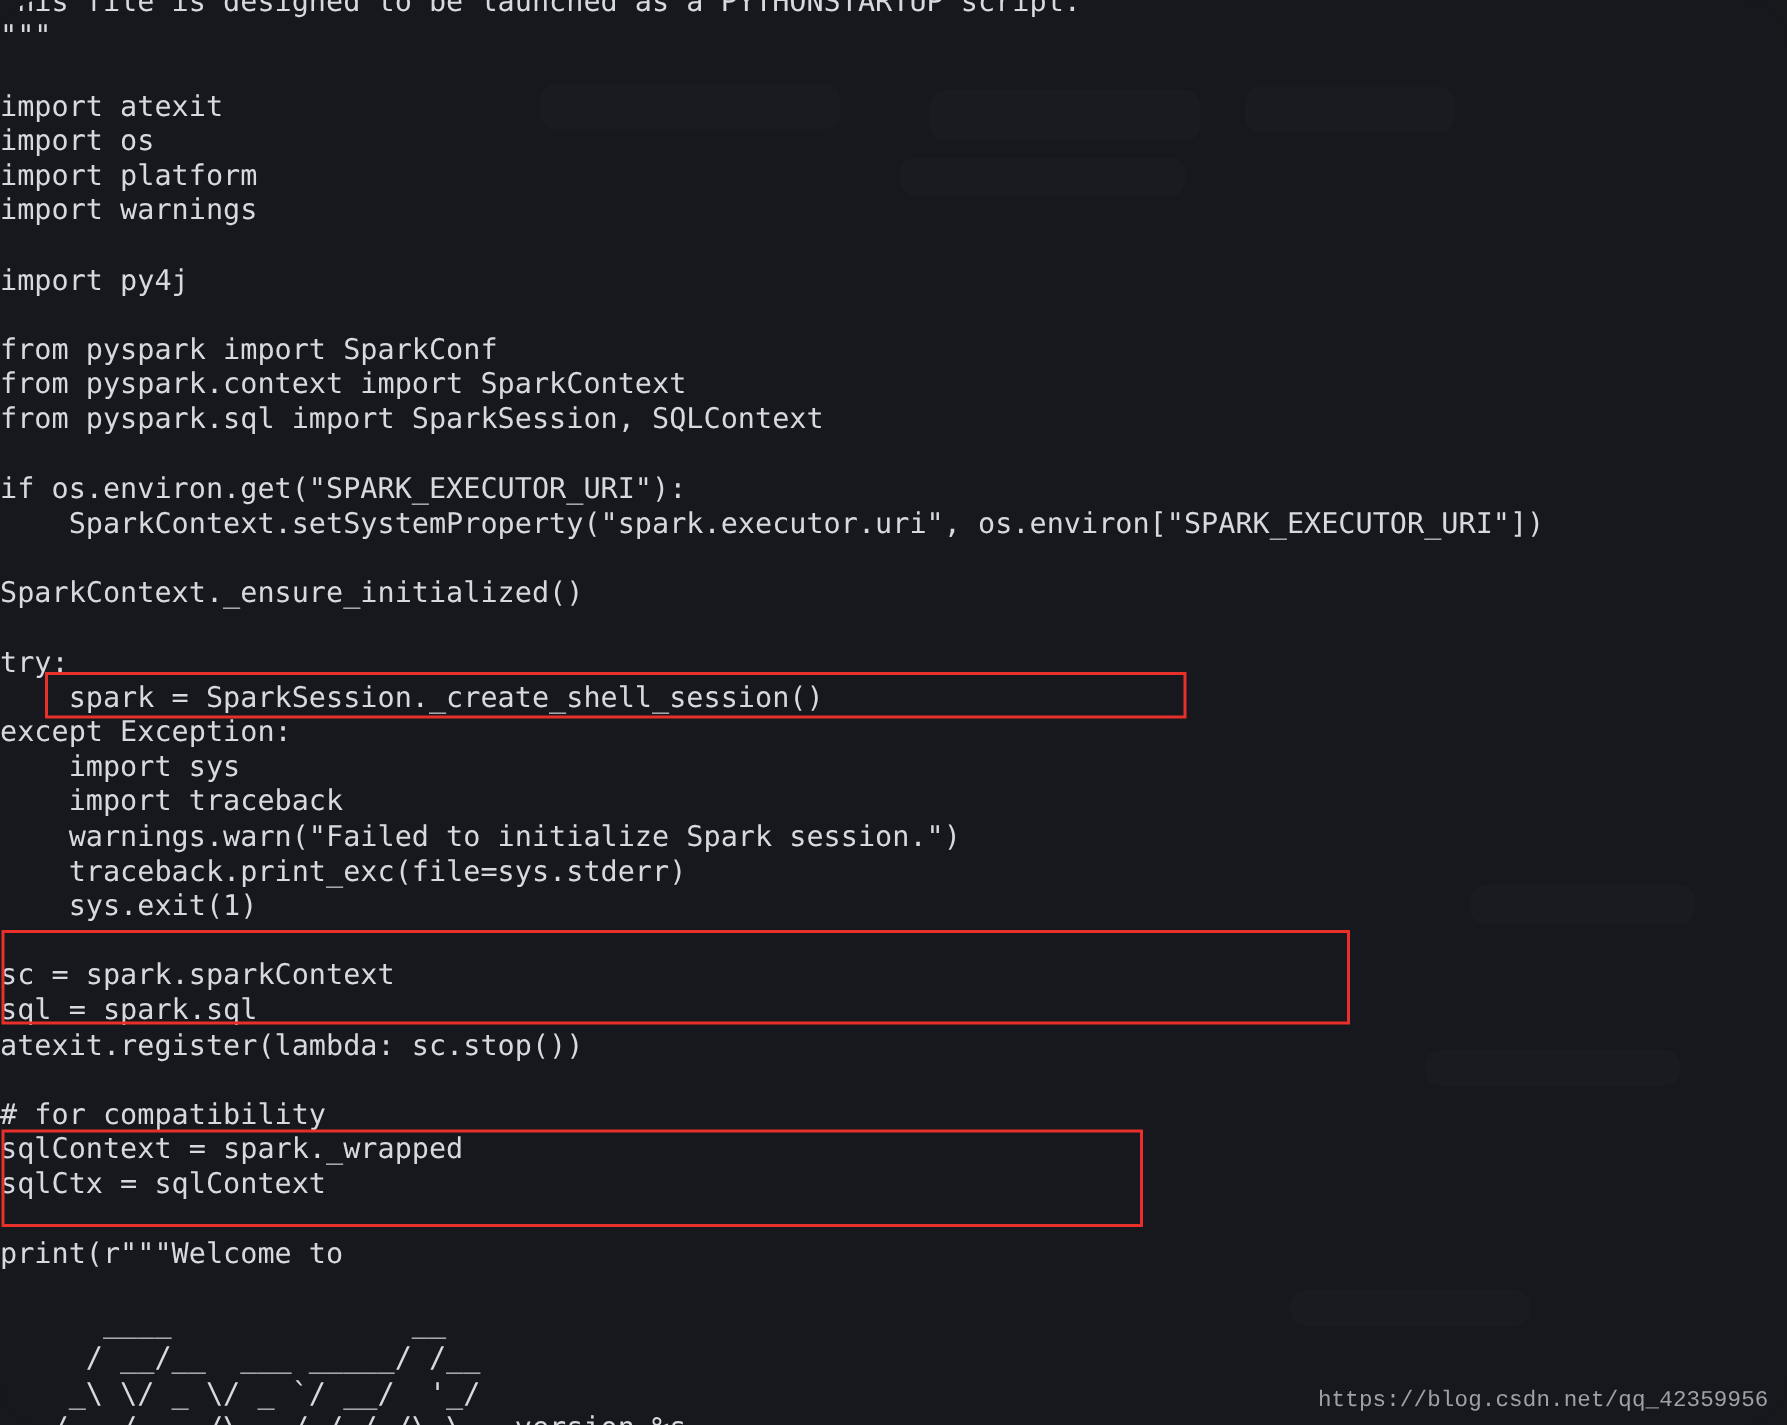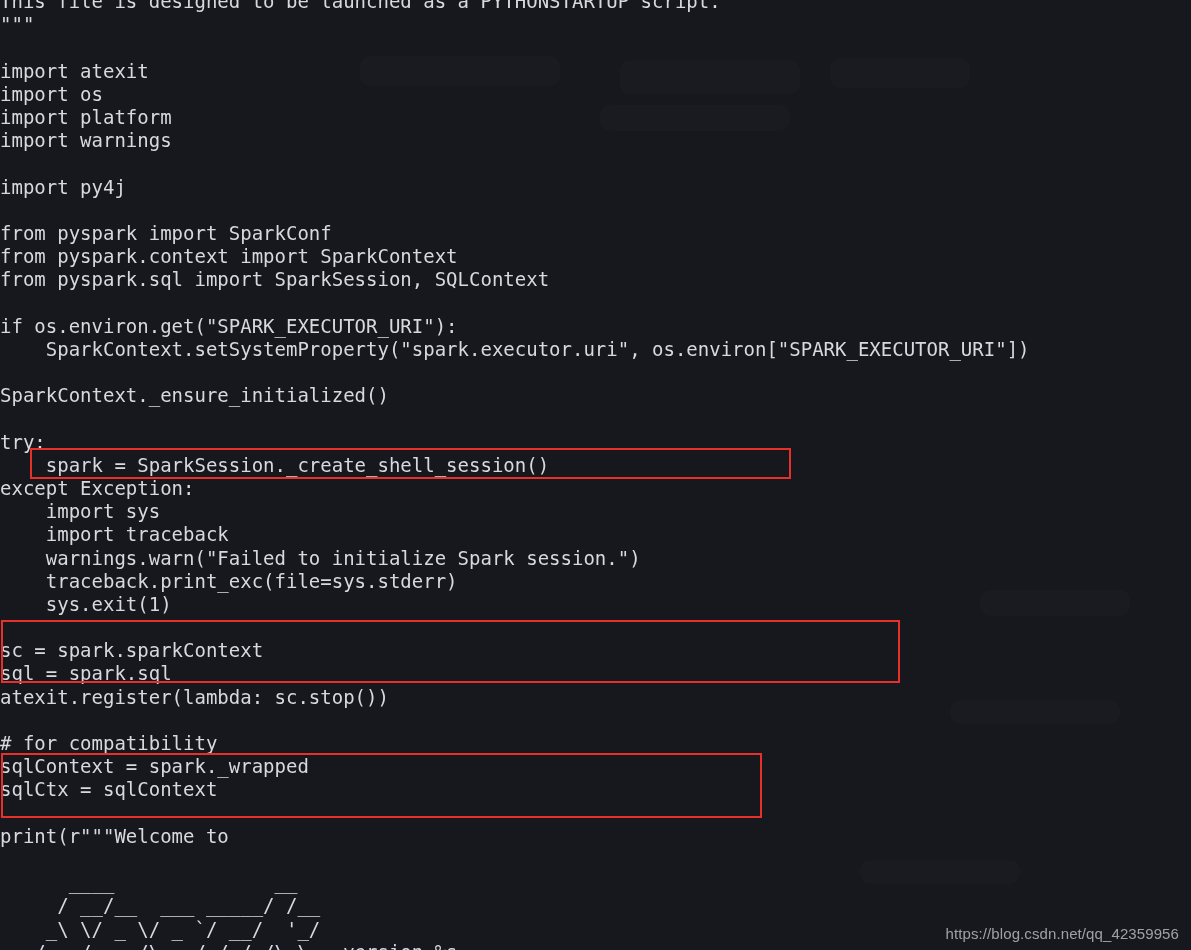--- a/index.html
+++ b/index.html
@@ -53,31 +53,31 @@
     border: 2px solid #e8302b;
     box-sizing: border-box;
     background: transparent;
     pointer-events: auto;
   }
 
   #watermark {
     position: absolute;
     right: 12px;
     bottom: 8px;
-    font-family: Liberation Sans, sans-serif;
+    font-family: Liberation Mono, monospace;
     font-size: 15px;
     color: #9ea2a8;
     letter-spacing: .1px;
     white-space: nowrap;
   }
 </style>
 </head>
 <body>
 
-<div id="screen" style="background: rgb(23, 24, 29);">
+<div id="screen" style="background: rgb(23, 24, 29); border-radius: 28px;">
 
   <div class="ghost" style="left:620px;top:60px;width:180px;height:34px;"></div>
   <div class="ghost" style="left:830px;top:58px;width:140px;height:30px;"></div>
   <div class="ghost" style="left:600px;top:105px;width:190px;height:26px;"></div>
   <div class="ghost" style="left:360px;top:56px;width:200px;height:30px;"></div>
   <div class="ghost" style="left:980px;top:590px;width:150px;height:26px;"></div>
   <div class="ghost" style="left:950px;top:700px;width:170px;height:24px;"></div>
   <div class="ghost" style="left:860px;top:860px;width:160px;height:24px;"></div>
 
   <pre id="code" style="color: rgb(214, 217, 223);"><span class="ln">This file is designed to be launched as a PYTHONSTARTUP script.</span><span class="ln">"""</span><span class="ln">&nbsp;</span><span class="ln">import atexit</span><span class="ln">import os</span><span class="ln">import platform</span><span class="ln">import warnings</span><span class="ln">&nbsp;</span><span class="ln">import py4j</span><span class="ln">&nbsp;</span><span class="ln">from pyspark import SparkConf</span><span class="ln">from pyspark.context import SparkContext</span><span class="ln">from pyspark.sql import SparkSession, SQLContext</span><span class="ln">&nbsp;</span><span class="ln">if os.environ.get("SPARK_EXECUTOR_URI"):</span><span class="ln">    SparkContext.setSystemProperty("spark.executor.uri", os.environ["SPARK_EXECUTOR_URI"])</span><span class="ln">&nbsp;</span><span class="ln">SparkContext._ensure_initialized()</span><span class="ln">&nbsp;</span><span class="ln">try:</span><span class="ln">    spark = SparkSession._create_shell_session()</span><span class="ln">except Exception:</span><span class="ln">    import sys</span><span class="ln">    import traceback</span><span class="ln">    warnings.warn("Failed to initialize Spark session.")</span><span class="ln">    traceback.print_exc(file=sys.stderr)</span><span class="ln">    sys.exit(1)</span><span class="ln">&nbsp;</span><span class="ln">sc = spark.sparkContext</span><span class="ln">sql = spark.sql</span><span class="ln">atexit.register(lambda: sc.stop())</span><span class="ln">&nbsp;</span><span class="ln"># for compatibility</span><span class="ln">sqlContext = spark._wrapped</span><span class="ln">sqlCtx = sqlContext</span><span class="ln">&nbsp;</span><span class="ln">print(r"""Welcome to</span><span class="ln">&nbsp;</span><span class="ln">      ____              __</span><span class="ln">     / __/__  ___ _____/ /__</span><span class="ln">    _\ \/ _ \/ _ `/ __/  '_/</span><span class="ln">   /__ / .__/\_,_/_/ /_/\_\   version %s</span></pre>

